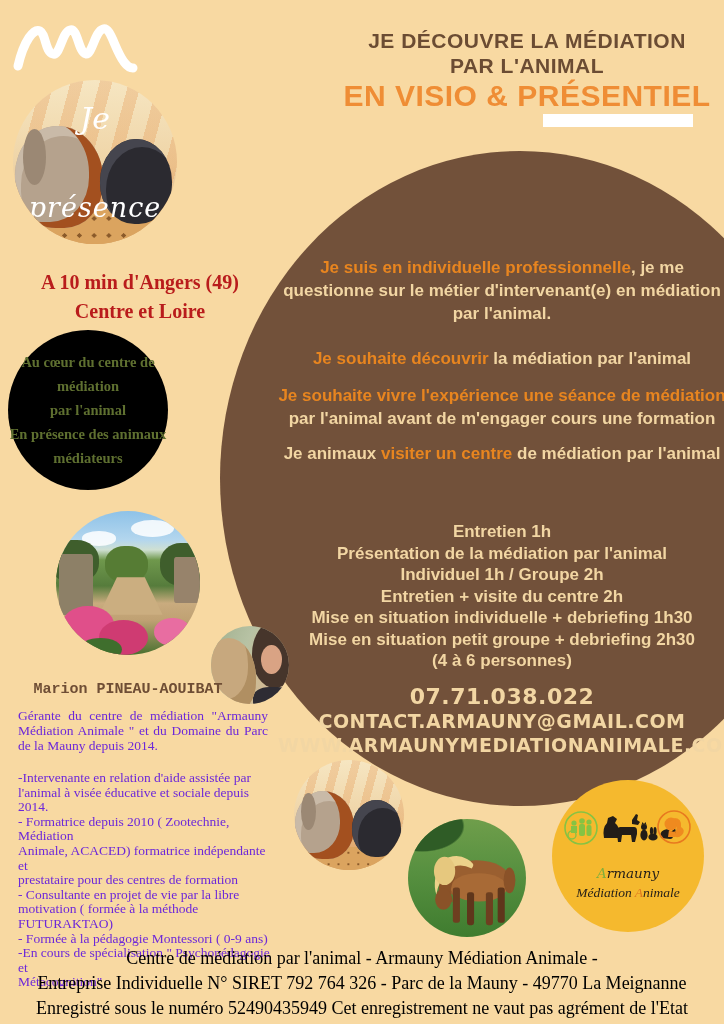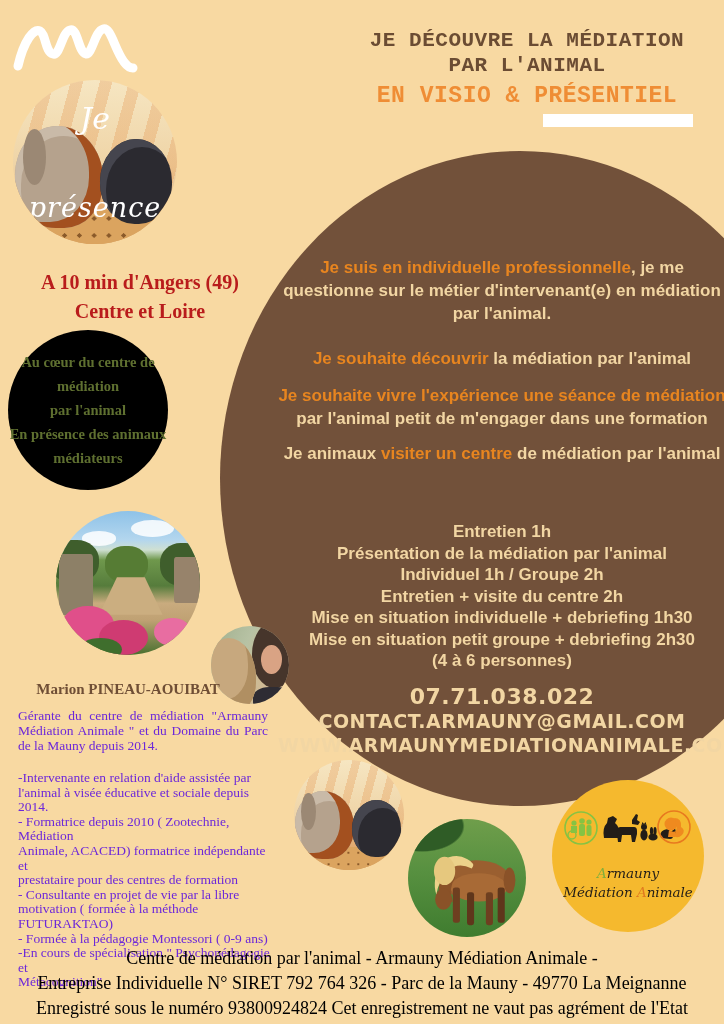--- a/index.html
+++ b/index.html
@@ -4,23 +4,23 @@
 <style>
   html,body{margin:0;padding:0;background:#e8e0d0;}
   .poster{
     position:relative;width:724px;height:1024px;overflow:hidden;
     background:#f8d9a2;font-family:"Liberation Sans",sans-serif;
   }
 
   
   .squiggle{position:absolute;left:12px;top:18px;width:135px;height:60px;}
   .header{position:absolute;left:330px;top:28px;width:394px;text-align:center;
-    font-family:Liberation Mono, monospace;font-weight:bold;}
+    font-family:Liberation Sans, sans-serif;font-weight:bold;}
   .title-l1,.title-l2{color:#6b4c33;font-size:21px;letter-spacing:.5px;line-height:25px;}
-  .subtitle{color:#ef8d35;font-size:23px;letter-spacing:.5px;line-height:28px;margin-top:4px;}
+  .subtitle{color:#ef8d35;font-size:30px;letter-spacing:.5px;line-height:28px;margin-top:4px;}
   .white-bar{position:absolute;left:543px;top:114px;width:150px;height:13px;background:#ffffff;}
 
   
   .pcircle{position:absolute;border-radius:50%;overflow:hidden;}
 
   
   .rabbits-bg{position:absolute;inset:0;
     background:
       repeating-linear-gradient(105deg, rgba(226,140,66,.28) 0 6%, rgba(255,255,255,0) 6% 14%),
       linear-gradient(180deg,#f6e6c2 0%,#efd4a6 52%,#e3b886 76%,#d6a063 100%);}
@@ -78,38 +78,38 @@
   
   .portrait-bg{position:absolute;inset:0;background:linear-gradient(115deg,#9fae8c 0%,#b7c2a4 38%,#cdbb95 62%,#d8b794 100%);}
   .p-deer{position:absolute;left:-8%;top:16%;width:66%;height:96%;background:#c7a87e;border-radius:46% 54% 42% 42%;
     box-shadow:inset -8px -14px 0 0 #b08f62;}
   .p-hair{position:absolute;right:-10%;top:-6%;width:58%;height:86%;background:#46352b;border-radius:50%;}
   .p-face{position:absolute;right:9%;top:24%;width:27%;height:38%;background:#d9a384;border-radius:50%;}
   .p-shoulder{position:absolute;right:-6%;bottom:-10%;width:52%;height:32%;background:#2e2c33;border-radius:40%;}
 
   
   .person-name{position:absolute;left:28px;top:681px;width:200px;text-align:center;
-    font-family:Liberation Serif, serif;font-weight:bold;color:#6f4e35;font-size:15px;}
+    font-family:Liberation Mono, monospace;font-weight:bold;color:#6f4e35;font-size:15px;}
   .bio{font-family:"Liberation Serif",serif;color:#6d28d9;font-size:13.5px;}
   .bio1{position:absolute;left:18px;top:708px;width:250px;text-align:justify;line-height:15px;}
   .bio2{position:absolute;left:18px;top:771px;width:254px;line-height:14.6px;white-space:pre-line;}
 
   
   .pony-bg{position:absolute;inset:0;
     background:radial-gradient(90% 55% at 12% 6%, #2f5c26 0 38%, rgba(0,0,0,0) 40%),
     linear-gradient(180deg,#6f9e4b 0%,#579040 45%,#3f7c2f 100%);}
 
   
   .logo-badge{position:absolute;left:552px;top:780px;width:152px;height:152px;}
   .logo-text{position:absolute;left:0;width:152px;text-align:center;color:#221d18;
     font-family:"DejaVu Serif",serif;font-style:italic;font-size:13.5px;line-height:19px;}
   .logo-text .init-green{color:#7fae3c;}
   .logo-text .init-orange{color:#e0791f;}
   .lt1{top:84px;}
-  .lt2{top:103px;}
+  .lt2{top:103px;font-family:Liberation Serif, serif;}
 
   
   .footer{position:absolute;left:0;top:946px;width:724px;text-align:center;
     font-family:"Liberation Serif",serif;color:#000000;font-size:18px;line-height:25px;}
 </style>
 </head>
 <body>
 
 <div class="poster">
 
@@ -143,21 +143,21 @@
     <div class="txt">Au cœur du centre de
 médiation
 par l'animal
 En présence des animaux
 médiateurs</div>
   </div>
 
   <div class="brown-ellipse">
     <p class="bc q1"><span class="hl">Je suis en individuelle professionnelle</span><span>, je me questionne sur le métier d'intervenant(e) en médiation par l'animal.</span></p>
     <p class="bc q2"><span class="hl">Je souhaite découvrir</span><span> la médiation par l'animal</span></p>
-    <p class="bc q3"><span class="hl">Je souhaite vivre l'expérience une séance de médiation</span><span> par l'animal petit de m'engager dans une formation</span></p>
+    <p class="bc q3"><span class="hl">Je souhaite vivre l'expérience une séance de médiation</span><span> par l'animal avant de m'engager cours une formation</span></p>
     <p class="bc q4"><span>Je animaux </span><span class="hl">visiter un centre</span><span> de médiation par l'animal</span></p>
     <p class="bc offers">Entretien 1h
 Présentation de la médiation par l'animal
 Individuel 1h / Groupe 2h
 Entretien + visite du centre 2h
 Mise en situation individuelle + debriefing 1h30
 Mise en situation petit groupe + debriefing 2h30
 (4 à 6 personnes)</p>
     <p class="bc contact phone">07.71.038.022</p>
     <p class="bc contact email">CONTACT.ARMAUNY@GMAIL.COM</p>
@@ -262,16 +262,16 @@
         <path d="M117 50 q4 3 7 1 l-1 6 h-7 z"></path>
       </g>
     </svg>
     <div class="logo-text lt1"><span class="init-green">A</span><span>rmauny</span></div>
     <div class="logo-text lt2"><span>Médiation </span><span class="init-orange">A</span><span>nimale</span></div>
   </div>
 
   <div class="footer">
     <div>Centre de médiation par l'animal - Armauny Médiation Animale -</div>
     <div>Entreprise Individuelle N° SIRET 792 764 326 - Parc de la Mauny - 49770 La Meignanne</div>
-    <div>Enregistré sous le numéro 93800924824 Cet enregistrement ne vaut pas agrément de l'Etat</div>
+    <div>Enregistré sous le numéro 52490435949 Cet enregistrement ne vaut pas agrément de l'Etat</div>
   </div>
 
 </div>
 
 </body></html>

